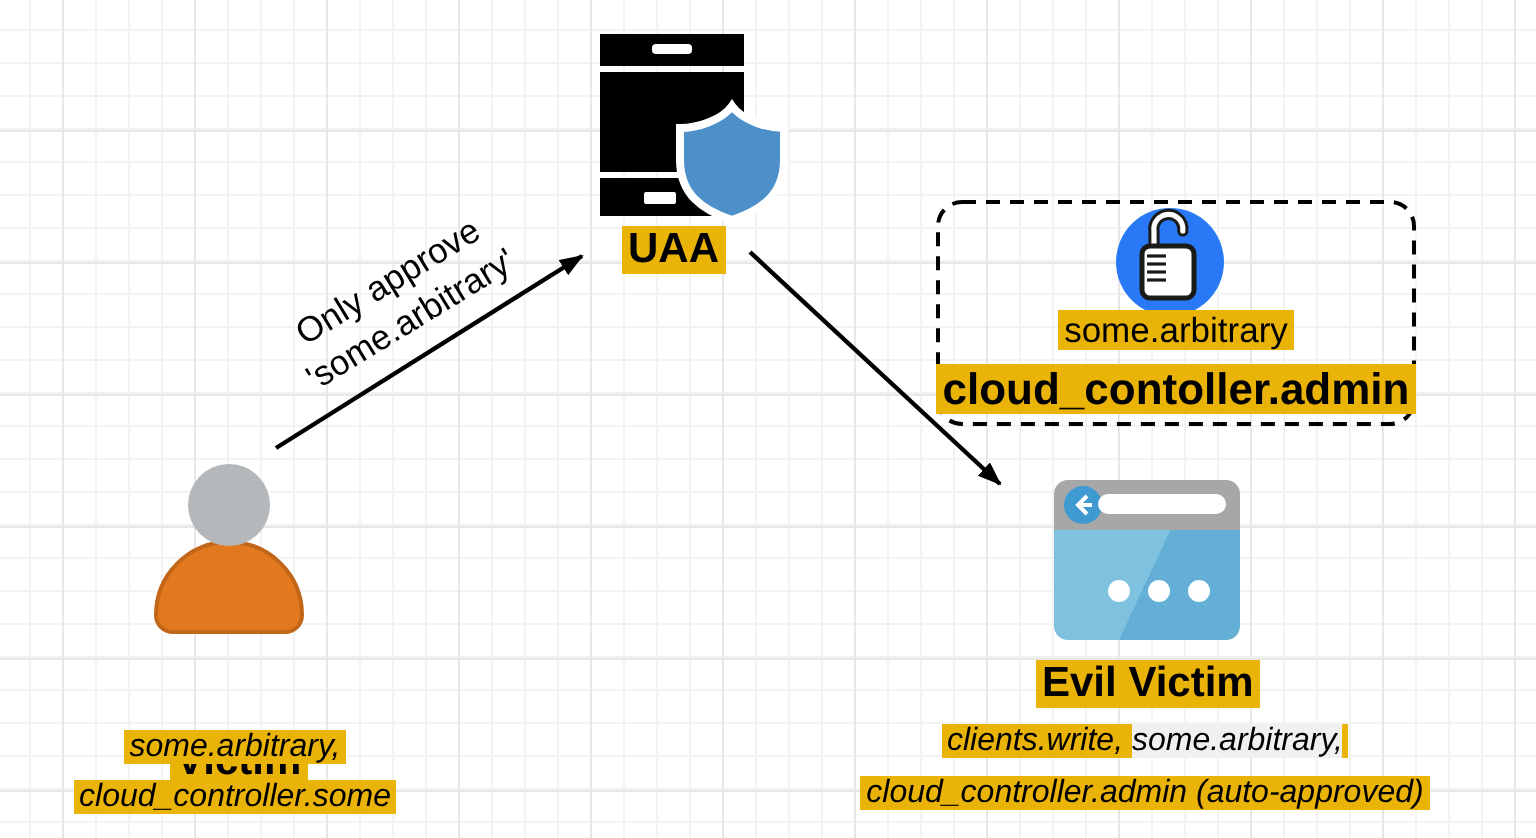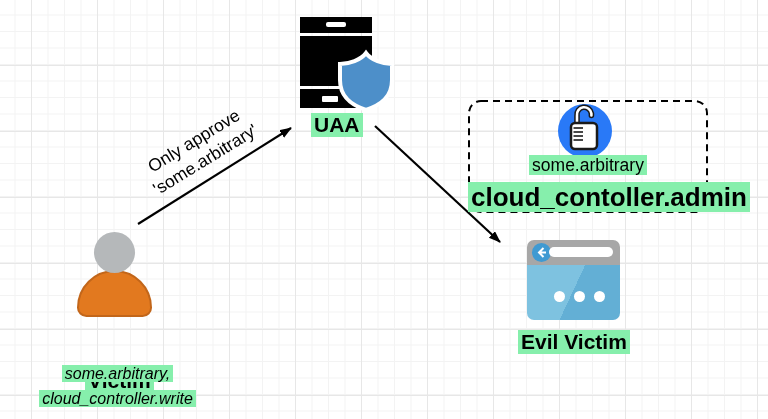--- a/index.html
+++ b/index.html
@@ -6,37 +6,37 @@
   body{width:768px;height:419px;overflow:hidden;font-family:"Liberation Sans",sans-serif;position:relative;
     background-color:#ffffff;
     background-image:
       linear-gradient(to right, #e7e7e7 1px, transparent 1px),
       linear-gradient(to bottom, #e7e7e7 1px, transparent 1px),
       linear-gradient(to right, #f3f3f3 1px, transparent 1px),
       linear-gradient(to bottom, #f3f3f3 1px, transparent 1px);
     background-size:66px 66px,66px 66px,16.5px 16.5px,16.5px 16.5px;
     background-position:31px -1px,31px -1px,-2px -2px,-2px -2px;}
   .abs{position:absolute;}
-  .lbl{white-space:nowrap;background:#86efac;padding:0 3px;}
+  .lbl{white-space:nowrap;background:#eab308;padding:0 3px;}
   .hl{background:#f0f0f0;}
   .title{font-weight:bold;font-size:21px;color:#000;}
   .scopes{font-style:italic;font-size:16px;color:#000;line-height:21px;}
   .center{text-align:center;}
 
   
   .phone{left:300px;top:17px;width:72px;height:91px;}
   .phone .bar-top{position:absolute;left:0;top:0;width:72px;height:16px;background:#000;}
   .phone .bar-top .slot{position:absolute;left:26px;top:5px;width:20px;height:5px;background:#fff;border-radius:2px;}
   .phone .mid{position:absolute;left:0;top:19px;width:72px;height:50px;background:#000;}
   .phone .bar-bot{position:absolute;left:0;top:72px;width:72px;height:19px;background:#000;}
   .phone .bar-bot .slot{position:absolute;left:22px;top:7px;width:16px;height:6px;background:#fff;border-radius:1px;}
 
   .unlock-badge{left:557px;top:103px;width:56px;height:56px;}
   .scope-line1{left:468px;top:155px;width:240px;font-size:17.5px;}
-  .scope-line2{left:468px;top:182px;width:240px;font-size:26px;font-weight:bold;}
+  .scope-line2{left:468px;top:182px;width:240px;font-size:22px;font-weight:bold;}
 
   
   .browser{left:527px;top:240px;width:93px;height:80px;border-radius:7px;overflow:hidden;}
   .browser .head{position:absolute;left:0;top:0;width:93px;height:25px;background:#a7a7a7;}
   .browser .back{position:absolute;left:5px;top:3px;width:19px;height:19px;border-radius:50%;background:#3f9ad2;color:#fff;}
   .browser .addr{position:absolute;left:22px;top:7px;width:64px;height:10px;background:#fff;border-radius:5px;}
   .browser .bodyp{position:absolute;left:0;top:25px;width:93px;height:55px;
      background:linear-gradient(115deg,#7ec2e0 49%,#63afd5 49%);}
   .browser .dots{position:absolute;left:6px;top:48px;width:93px;text-align:center;}
   .browser .dot{display:inline-block;width:11px;height:11px;border-radius:50%;background:#fff;margin:0 4.5px;}
@@ -103,23 +103,25 @@
   <div class="back">
     <svg viewBox="0 0 19 19" width="19" height="19">
         <path d="M11.5 5 L7 9.5 L11.5 14 M7 9.5 L14 9.5" stroke="#fff" stroke-width="2" fill="none"></path>
       </svg>
   </div>
   <div class="addr"></div>
   <div class="dots"><span class="dot"></span><span class="dot"></span><span class="dot"></span></div>
 </div>
 <div class="abs lbl title" style="left:518px;top:330px;">Evil Victim</div>
 <div class="abs center" style="left:380px;top:360px;width:385px;">
+  <div class="scopes"><span class="lbl"><span>clients.write, </span><span class="hl">some.arbitrary,</span></span></div>
+  <div class="scopes" style="margin-top:5px;"><span class="lbl">cloud_controller.admin (auto-approved)</span></div>
 </div>
 
 <div class="abs person">
   <div class="body"></div>
   <div class="head"></div>
 </div>
 <div class="abs lbl title" style="left:85px;top:335px;margin-top:34px;">Victim</div>
 <div class="abs center" style="left:0px;top:363px;width:235px;">
   <div class="scopes"><span class="lbl">some.arbitrary,</span></div>
-  <div class="scopes" style="margin-top:4px;"><span class="lbl">cloud_controller.write</span></div>
+  <div class="scopes" style="margin-top:4px;"><span class="lbl">cloud_controller.some</span></div>
 </div>
 
 </body></html>

